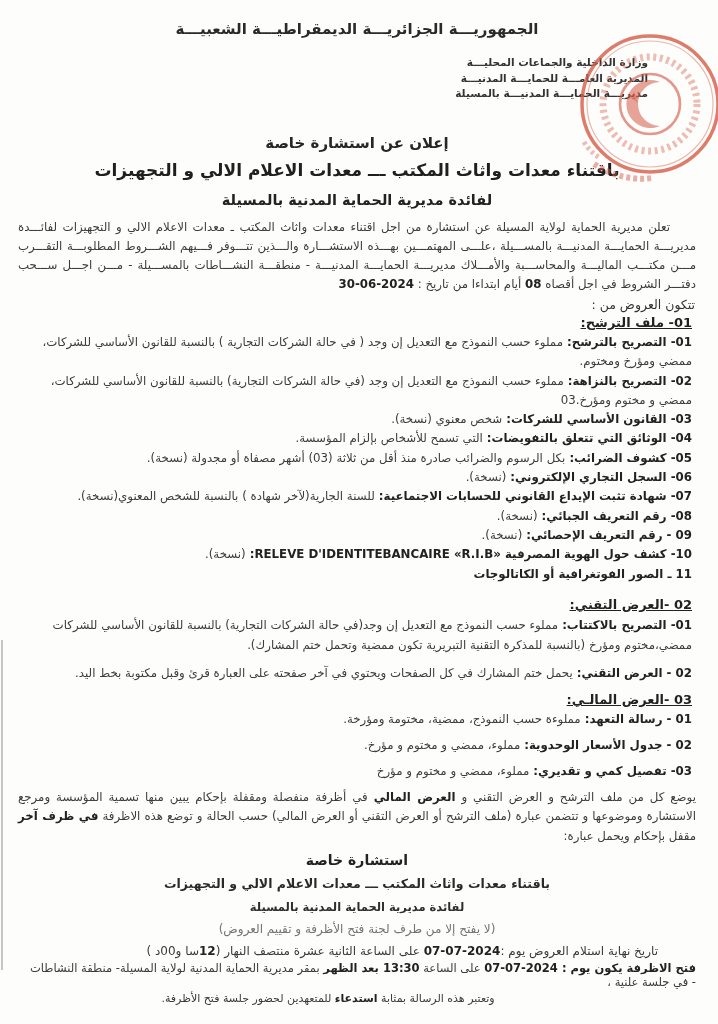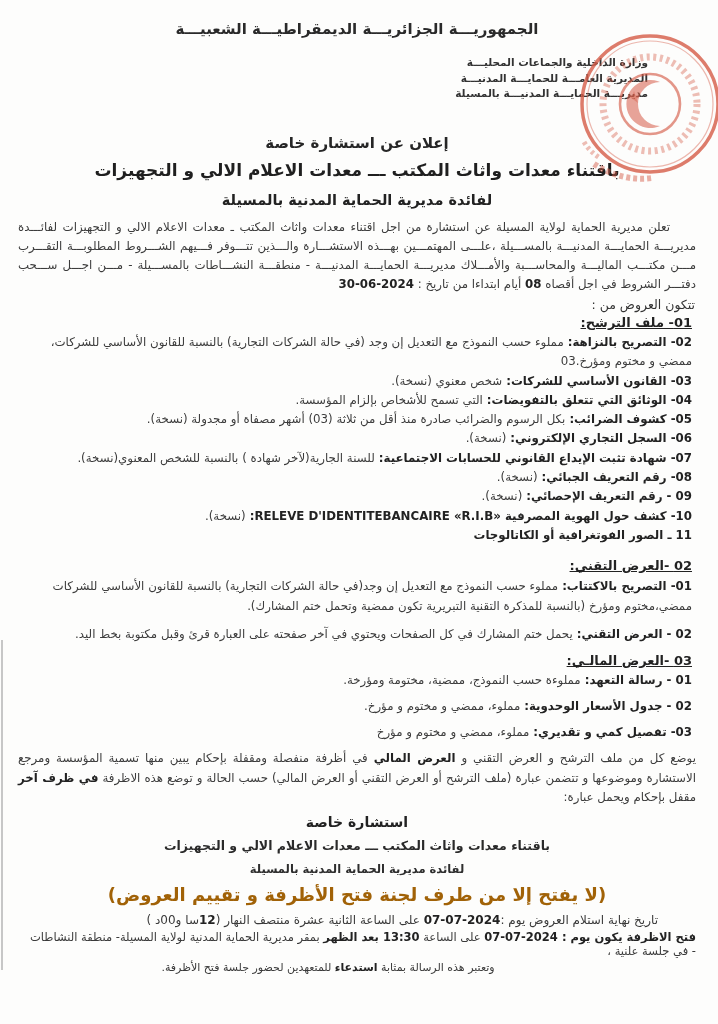--- a/index.html
+++ b/index.html
@@ -51,21 +51,21 @@
   .sec3-head{margin-top:9px;}
   .items3 .item{line-height:19px;margin-bottom:7px;}
 
   .closing{
     margin:7px 2px 0 2px;font-size:11.8px;line-height:19.5px;
     text-align:justify;text-align-last:right;color:#3c3c3c;
   }
   .env1{margin-top:6px;font-weight:bold;font-size:14px;color:#222;}
   .env2{margin-top:8px;font-weight:bold;font-size:12.5px;color:#2a2a2a;}
   .env3{margin-top:9px;font-weight:bold;font-size:11.5px;color:#2e2e2e;}
-  .notice{margin-top:8px;font-weight:bold;font-size:18px;color:#a16207;}
+  .notice{margin-top:8px;font-weight:normal;font-size:12px;color:#737373;}
 
   .deadline{margin:8px 40px 0 0;font-size:12px;text-align:right;color:#3a3a3a;}
   .opening-line{margin:3px 2px 0 8px;font-size:11.5px;text-align:right;color:#3a3a3a;}
   .final-note{margin:3px 160px 0 0;font-size:11px;text-align:center;color:#3a3a3a;width:420px;}
 
   .scan-edge{
     position:absolute;left:1px;top:640px;height:330px;width:2px;
     background:#9a9a9a;opacity:.55;
   }
 </style>
@@ -96,20 +96,21 @@
   <div class="title1">إعلان عن استشارة خاصة</div>
   <div class="subject">باقتناء معدات واثاث المكتب ـــ معدات الاعلام الالي و التجهيزات</div>
   <div class="beneficiary">لفائدة مديرية  الحماية المدنية بالمسيلة</div>
 
   <div class="intro"><span>تعلن مديرية  الحماية لولاية المسيلة عن استشارة من اجل اقتناء معدات واثاث المكتب ـ معدات الاعلام الالي و التجهيزات لفائـــدة مديريـــة  الحمايـــة المدنيـــة بالمســـيلة ،علـــى المهتمـــين بهـــذه الاستشـــارة والـــذين تتـــوفر فـــيهم الشـــروط المطلوبـــة  التقـــرب مـــن مكتـــب الماليـــة والمحاســـبة والأمـــلاك مديريـــة الحمايـــة المدنيـــة  - منطقـــة النشـــاطات بالمســـيلة - مـــن اجـــل ســـحب دفتـــر الشروط في اجل أقصاه </span><span class="b">08</span><span> أيام ابتداءا من تاريخ : </span><span class="b">2024-06-30</span></div>
 
   <div class="offers">تتكون العروض من :</div>
 
   <div class="sec-head">01- ملف الترشح:</div>
   <div class="items1">
+    <div class="item"><span class="lbl">01- التصريح بالترشح:</span><span>مملوء حسب النموذج مع التعديل إن وجد ( في حالة الشركات التجارية ) بالنسبة للقانون الأساسي للشركات، ممضي ومؤرخ  ومختوم.</span></div>
     <div class="item"><span class="lbl">02- التصريح بالنزاهة:</span><span>مملوء حسب النموذج مع التعديل إن وجد (في حالة الشركات التجارية) بالنسبة للقانون الأساسي للشركات، ممضي و مختوم ومؤرخ.03</span></div>
     <div class="item"><span class="lbl">03- القانون الأساسي للشركات:</span><span>شخص معنوي (نسخة).</span></div>
     <div class="item"><span class="lbl">04- الوثائق التي تتعلق بالتفويضات:</span><span>التي تسمح للأشخاص بإلزام المؤسسة.</span></div>
     <div class="item"><span class="lbl">05- كشوف الضرائب:</span><span>بكل الرسوم والضرائب صادرة منذ أقل من ثلاثة (03) أشهر مصفاة أو مجدولة (نسخة).</span></div>
     <div class="item"><span class="lbl">06- السجل التجاري الإلكتروني:</span><span>(نسخة).</span></div>
     <div class="item"><span class="lbl">07- شهادة تثبت الإيداع القانوني للحسابات الاجتماعية:</span><span>للسنة الجارية(لآخر شهادة ) بالنسبة للشخص المعنوي(نسخة).</span></div>
     <div class="item"><span class="lbl">08- رقم التعريف الجبائي:</span><span>(نسخة).</span></div>
     <div class="item"><span class="lbl">09 - رقم التعريف الإحصائي:</span><span>(نسخة).</span></div>
     <div class="item"><span class="lbl">10- كشف حول الهوية المصرفية ⁦«R.I.B»⁩ ⁦RELEVE D'IDENTITEBANCAIRE⁩:</span><span>(نسخة).</span></div>
     <div class="item"><span class="lbl">11 ـ الصور الفوتغرافية أو الكاتالوجات</span><span></span></div>

